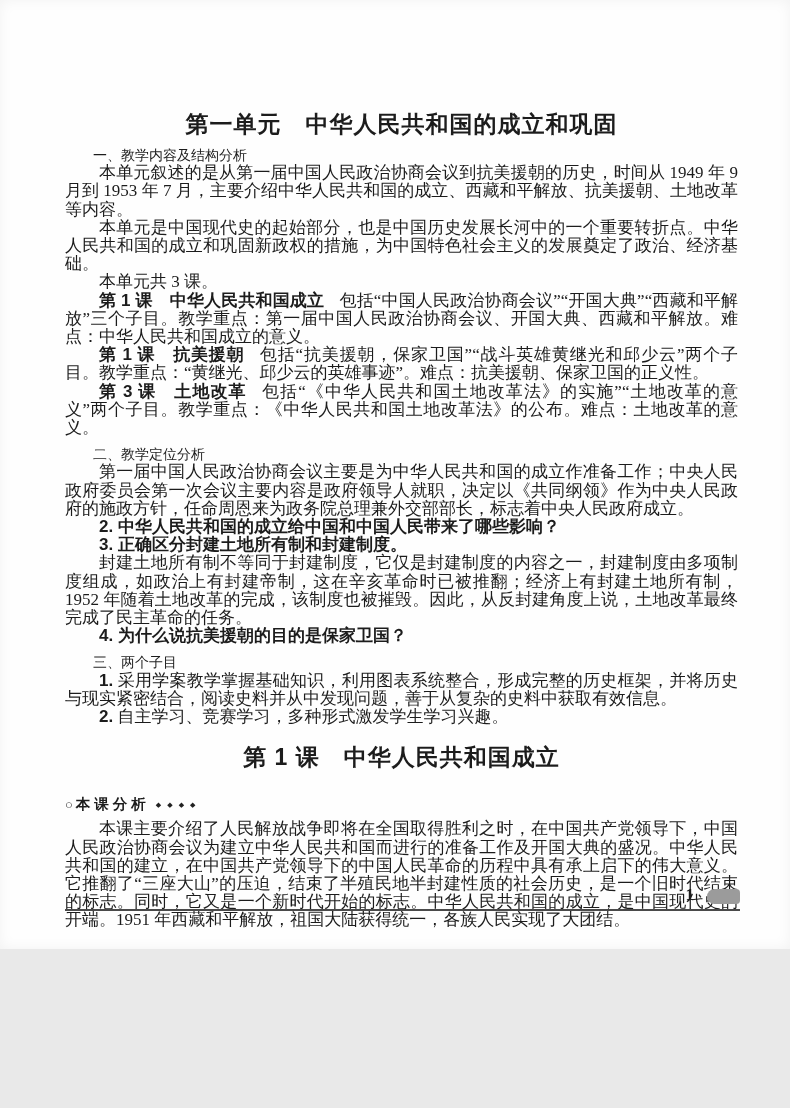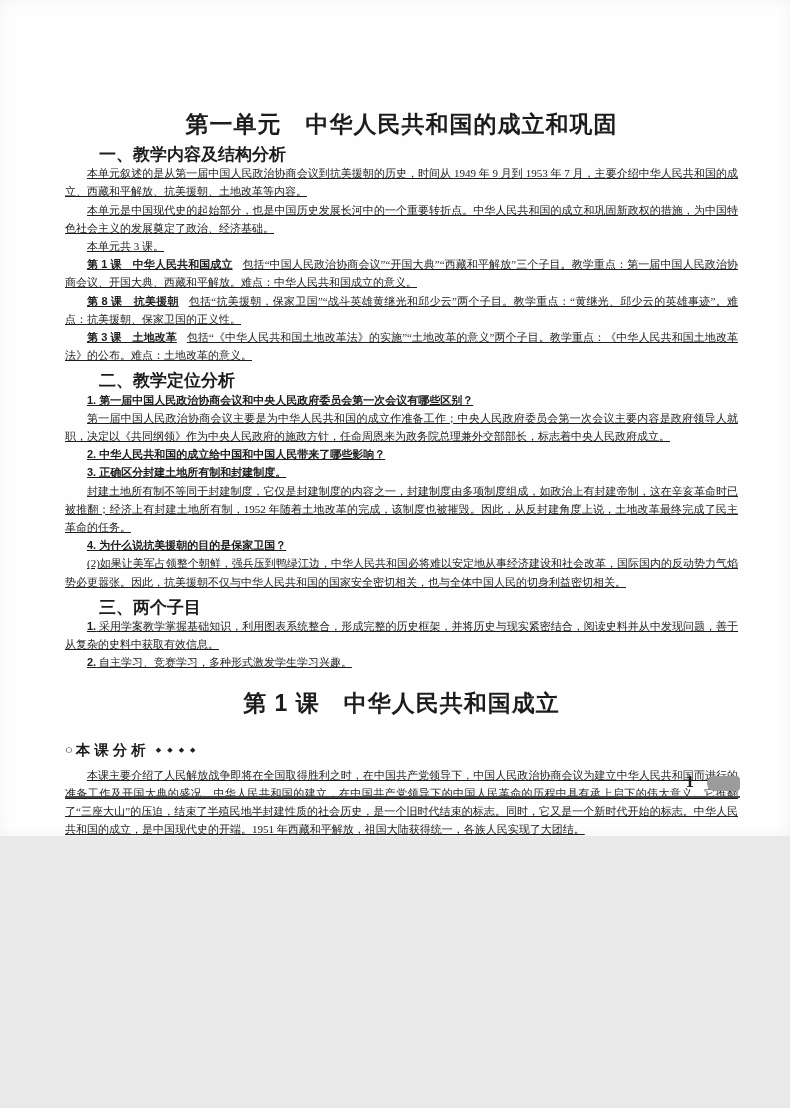--- a/index.html
+++ b/index.html
@@ -1,18 +1,18 @@
 <!DOCTYPE html>
 <html><head>
 <meta charset="utf-8">
 <style>
   html,body{margin:0;padding:0;background:#e9e9e9;}
   .page{
     position:relative;
-    width:790px;height:836px;
+    width:790px;height:949px;
     margin:0 auto;
     background:#fefefe;
     overflow:hidden;
     box-shadow:inset 0 0 14px rgba(0,0,0,0.05);
     font-family:"Liberation Serif","DejaVu Serif",serif;
     color:#1c1c1c;
   }
   .content{padding:0 52px 0 65px;}
 
   
@@ -46,30 +46,29 @@
     border-left:2px solid #2a2a2a;border-top:2px solid #2a2a2a;
   }
   .banner-title .bracket-br{
     position:absolute;right:0;bottom:0;width:11px;height:15px;
     border-right:2px solid #2a2a2a;border-bottom:2px solid #2a2a2a;
   }
 
   
   p{margin:0;}
   .body-p{
-    font-size:11px;
+    font-size:17px;
     line-height:18.2px;
     text-align:justify;
     text-indent:2em;
-    text-decoration:underline;
   }
   .sec-heading{
     font-family:"Liberation Sans","DejaVu Sans",sans-serif;
-    font-weight:bold;
-    font-size:17px;
+    font-weight:normal;
+    font-size:14px;
     line-height:18.2px;
     text-indent:2em;
     margin-top:8px;
   }
   .sec-heading.tight{}
   .bold-sans{
     font-family:"Liberation Sans","DejaVu Sans",sans-serif;
     font-weight:bold;
   }
   .q-line{
@@ -137,35 +136,33 @@
 
     <div class="unit-title">第一单元　中华人民共和国的成立和巩固</div>
 
 
     <div class="sec-heading">一、教学内容及结构分析</div>
     <p class="body-p">本单元叙述的是从第一届中国人民政治协商会议到抗美援朝的历史，时间从 1949 年 9 月到 1953 年 7 月，主要介绍中华人民共和国的成立、西藏和平解放、抗美援朝、土地改革等内容。</p>
     <p class="body-p">本单元是中国现代史的起始部分，也是中国历史发展长河中的一个重要转折点。中华人民共和国的成立和巩固新政权的措施，为中国特色社会主义的发展奠定了政治、经济基础。</p>
     <p class="body-p">本单元共 3 课。</p>
 
     <p class="body-p"><span class="bold-sans">第 1 课　中华人民共和国成立</span><span class="lesson-text">包括“中国人民政治协商会议”“开国大典”“西藏和平解放”三个子目。教学重点：第一届中国人民政治协商会议、开国大典、西藏和平解放。难点：中华人民共和国成立的意义。</span></p>
-    <p class="body-p"><span class="bold-sans">第 8 课　抗美援朝</span><span class="lesson-text">包括“抗美援朝，保家卫国”“战斗英雄黄继光和邱少云”两个子目。教学重点：“黄继光、邱少云的英雄事迹”。难点：抗美援朝、保家卫国的正义性。</span></p>
+    <p class="body-p"><span class="bold-sans">第 1 课　抗美援朝</span><span class="lesson-text">包括“抗美援朝，保家卫国”“战斗英雄黄继光和邱少云”两个子目。教学重点：“黄继光、邱少云的英雄事迹”。难点：抗美援朝、保家卫国的正义性。</span></p>
     <p class="body-p"><span class="bold-sans">第 3 课　土地改革</span><span class="lesson-text">包括“《中华人民共和国土地改革法》的实施”“土地改革的意义”两个子目。教学重点：《中华人民共和国土地改革法》的公布。难点：土地改革的意义。</span></p>
 
     <div class="sec-heading tight">二、教学定位分析</div>
 
-    <p class="body-p q-line">1. 第一届中国人民政治协商会议和中央人民政府委员会第一次会议有哪些区别？</p>
     <p class="body-p">第一届中国人民政治协商会议主要是为中华人民共和国的成立作准备工作；中央人民政府委员会第一次会议主要内容是政府领导人就职，决定以《共同纲领》作为中央人民政府的施政方针，任命周恩来为政务院总理兼外交部部长，标志着中央人民政府成立。</p>
 
     <p class="body-p q-line">2. 中华人民共和国的成立给中国和中国人民带来了哪些影响？</p>
 
     <p class="body-p q-line">3. 正确区分封建土地所有制和封建制度。</p>
     <p class="body-p">封建土地所有制不等同于封建制度，它仅是封建制度的内容之一，封建制度由多项制度组成，如政治上有封建帝制，这在辛亥革命时已被推翻；经济上有封建土地所有制，1952 年随着土地改革的完成，该制度也被摧毁。因此，从反封建角度上说，土地改革最终完成了民主革命的任务。</p>
 
     <p class="body-p q-line">4. 为什么说抗美援朝的目的是保家卫国？</p>
-    <p class="body-p">(2)如果让美军占领整个朝鲜，强兵压到鸭绿江边，中华人民共和国必将难以安定地从事经济建设和社会改革，国际国内的反动势力气焰势必更嚣张。因此，抗美援朝不仅与中华人民共和国的国家安全密切相关，也与全体中国人民的切身利益密切相关。</p>
 
     <div class="sec-heading tight">三、两个子目</div>
     <p class="body-p"><span class="bold-sans">1.</span> <span>采用学案教学掌握基础知识，利用图表系统整合，形成完整的历史框架，并将历史与现实紧密结合，阅读史料并从中发现问题，善于从复杂的史料中获取有效信息。</span></p>
     <p class="body-p"><span class="bold-sans">2.</span> <span>自主学习、竞赛学习，多种形式激发学生学习兴趣。</span></p>
 
     <div class="lesson-title">第 1 课　中华人民共和国成立</div>
 
     <div class="lesson-banner">
       <span class="circle">○</span>
       <span class="label">本课分析</span>

